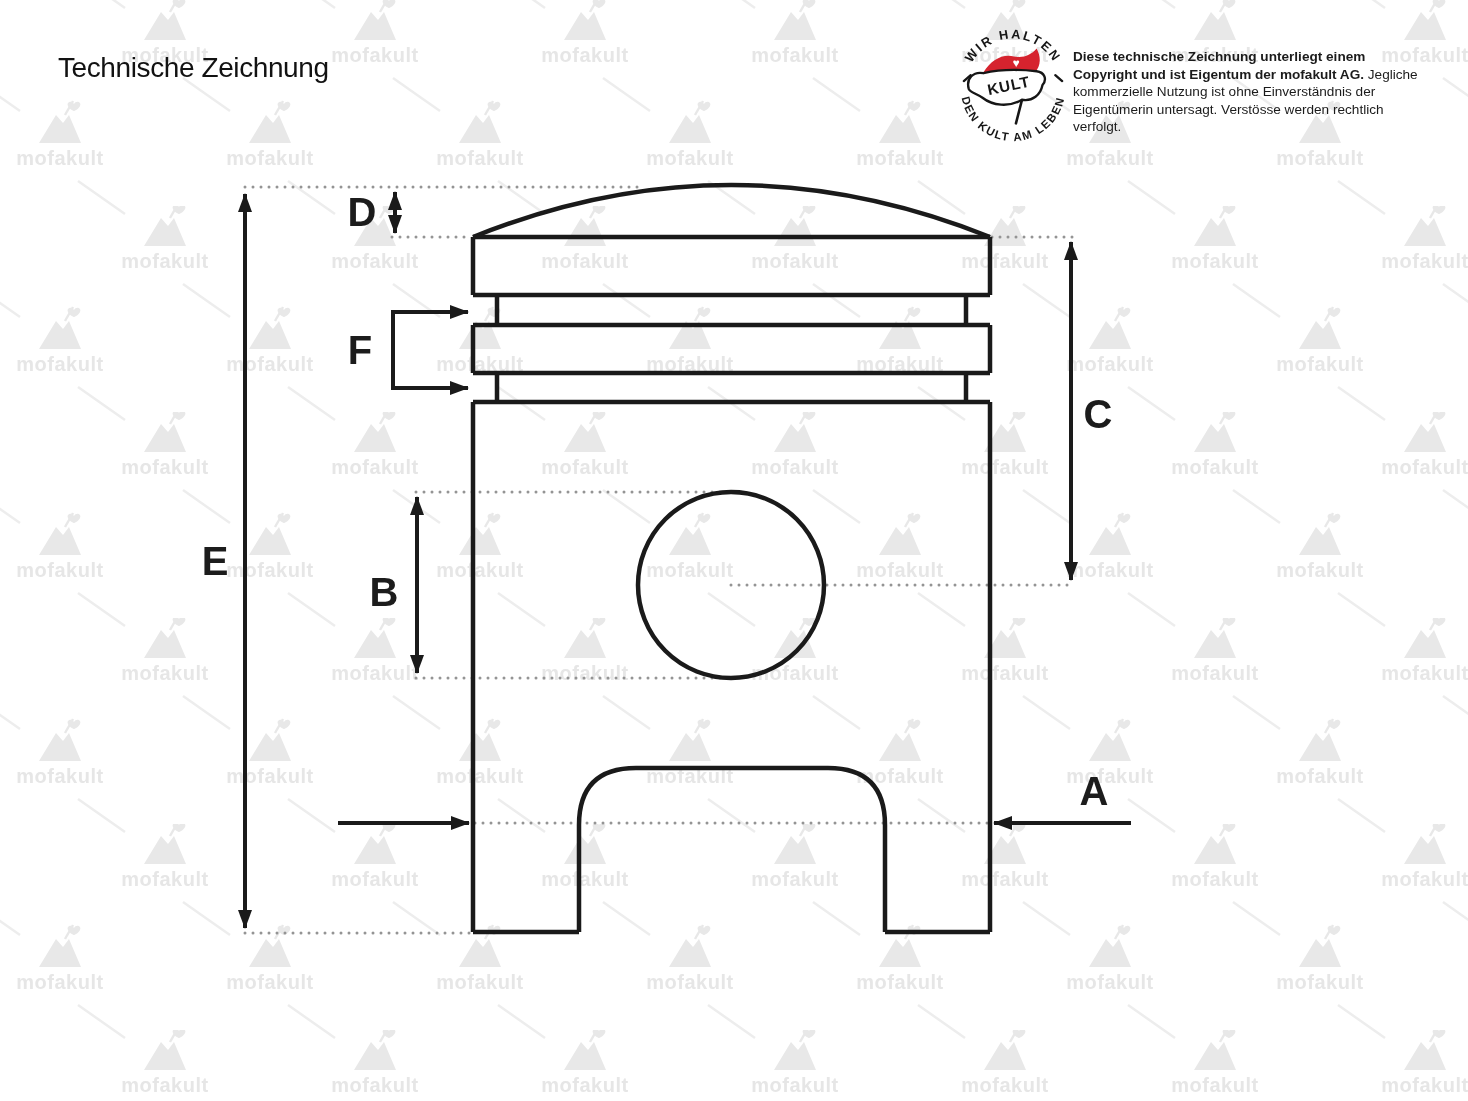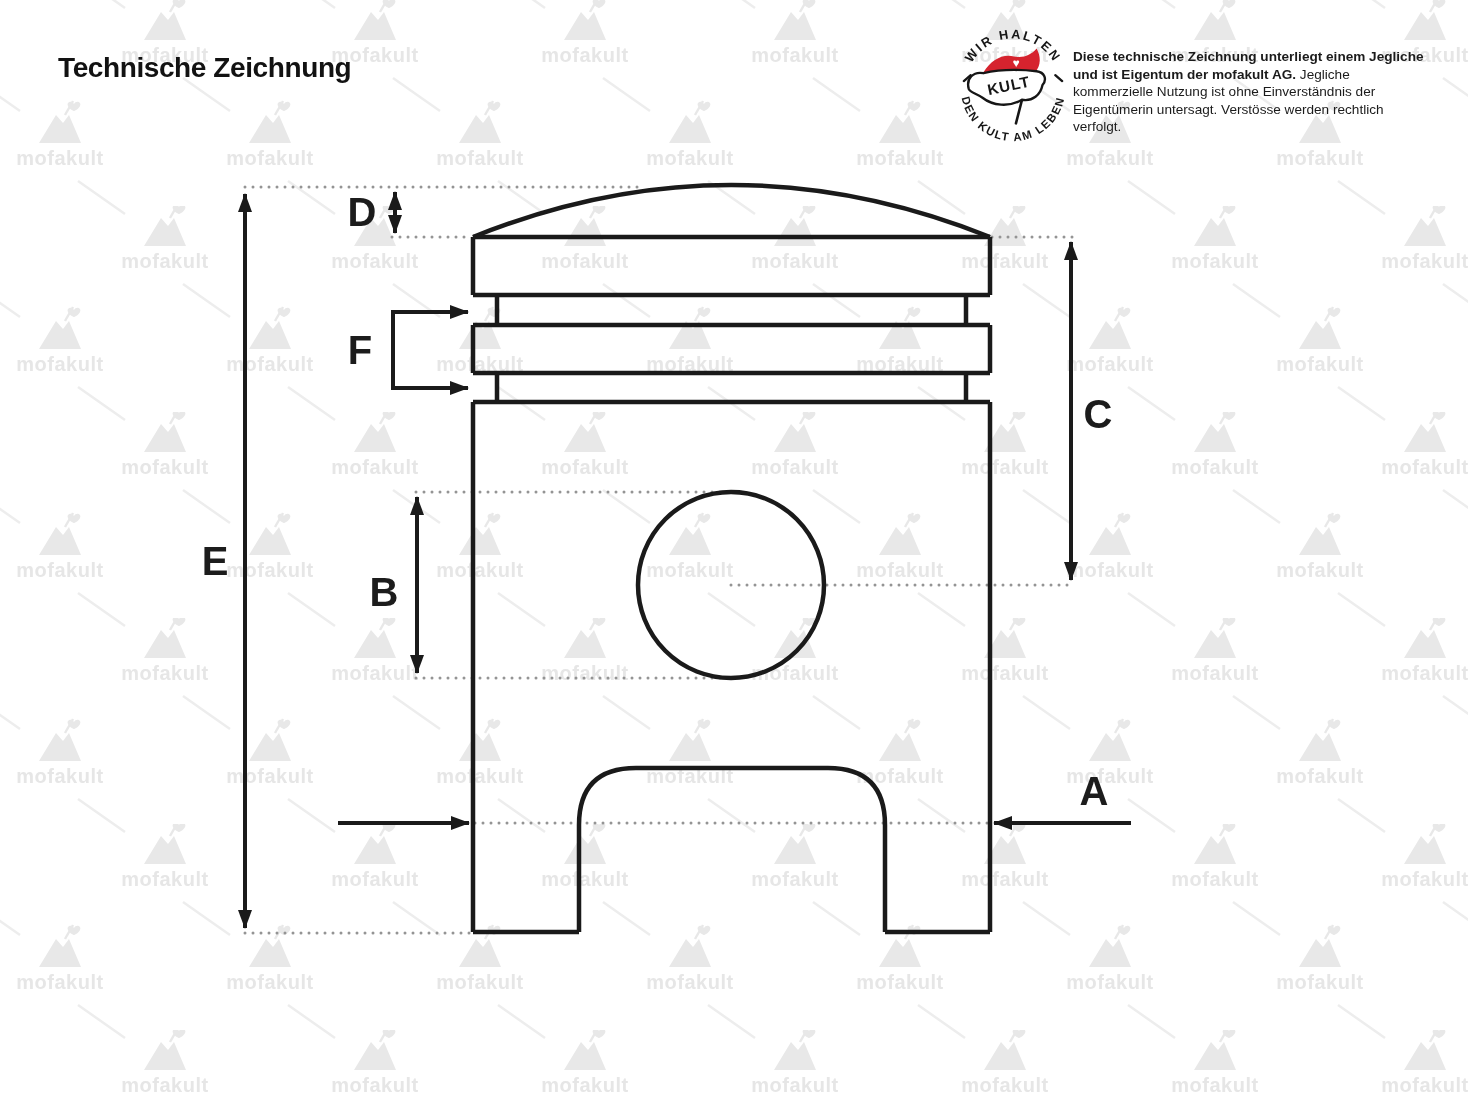--- a/index.html
+++ b/index.html
@@ -2,21 +2,21 @@
 <html><head>
 <meta charset="utf-8">
 <style>
   html,body{margin:0;padding:0;background:#ffffff;}
   #canvas{
     position:relative;width:1468px;height:1101px;overflow:hidden;background:#fff;
     font-family:"Liberation Sans","DejaVu Sans",sans-serif;
   }
   .layer{position:absolute;left:0;top:0;width:1468px;height:1101px;}
   #page-title{
-    position:absolute;left:58px;top:52px;font-size:28px;font-weight:bold;
+    position:absolute;left:58px;top:52px;font-size:28px;font-weight:normal;
     letter-spacing:-0.4px;color:#121212;white-space:nowrap;
   }
   #copyright{
     position:absolute;left:1073px;top:48px;width:352px;
     font-size:13.6px;line-height:17.6px;color:#1b1b1b;
   }
   #copyright .b{font-weight:bold;}
   .dim-label{
     position:absolute;transform:translate(-50%,-50%);
     font-size:40px;font-weight:bold;color:#1c1c1c;line-height:1;
@@ -121,15 +121,15 @@
     </text>
     <line x1="10" y1="56" x2="17" y2="50" stroke="#161616" stroke-width="2.4" stroke-linecap="round"></line>
     <line x1="103" y1="50" x2="110" y2="56" stroke="#161616" stroke-width="2.4" stroke-linecap="round"></line>
     <line x1="81" y1="29" x2="63" y2="99" stroke="#161616" stroke-width="2.6" stroke-linecap="round"></line>
     <path d="M 30 47 C 38 34 50 28 61 31 C 70 33 78 30 84 23 C 89 32 88 42 82 47 C 65 43 45 45 30 47 Z" fill="#d6232e"></path>
     <text x="63" y="42" text-anchor="middle" font-size="12" fill="#ffffff">♥</text>
     <path d="M 15 64 C 12 53 20 46 30 48 C 47 44 66 44 84 46 C 92 47 95 54 90 60 C 88 70 80 77 69 75 C 56 83 39 81 29 73 C 22 68 17 68 15 64 Z" fill="#ffffff" stroke="#161616" stroke-width="2.4" stroke-linejoin="round"></path>
     <text x="56" y="66" text-anchor="middle" font-size="15.5" font-weight="bold" letter-spacing="1" fill="#161616" transform="rotate(-12 56 62)">KULT</text>
   </svg>
 
-  <div id="copyright"><span class="b">Diese technische Zeichnung unterliegt einem Jegliche und ist Eigentum der mofakult AG.</span> <span>Jegliche kommerzielle Nutzung ist ohne Einverständnis der Eigentümerin untersagt. Verstösse werden rechtlich verfolgt.</span></div>
+  <div id="copyright"><span class="b">Diese technische Zeichnung unterliegt einem Copyright und ist Eigentum der mofakult AG.</span> <span>Jegliche kommerzielle Nutzung ist ohne Einverständnis der Eigentümerin untersagt. Verstösse werden rechtlich verfolgt.</span></div>
 
 </div>
 
 </body></html>

